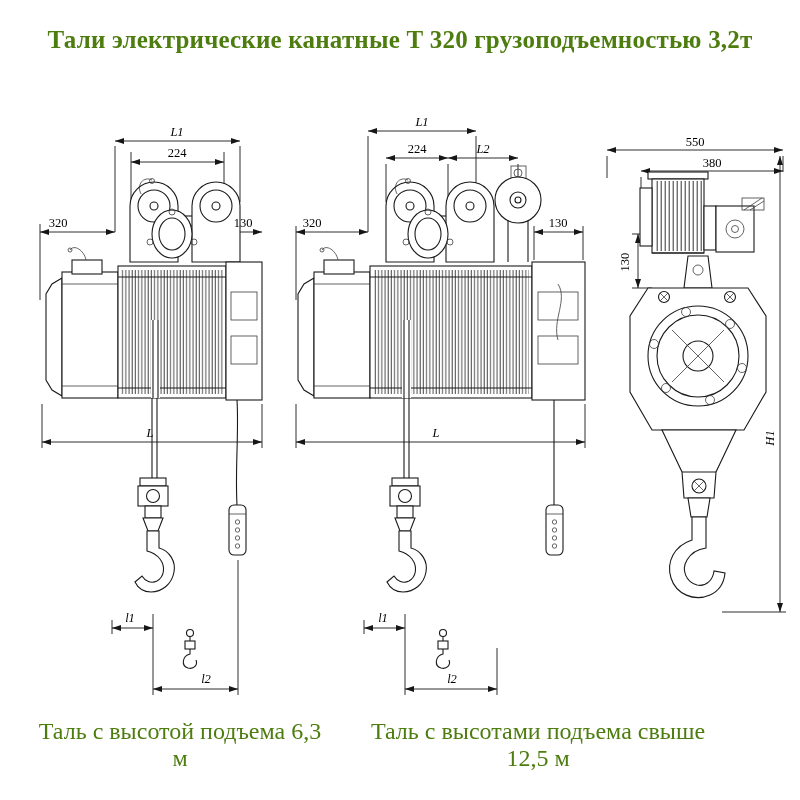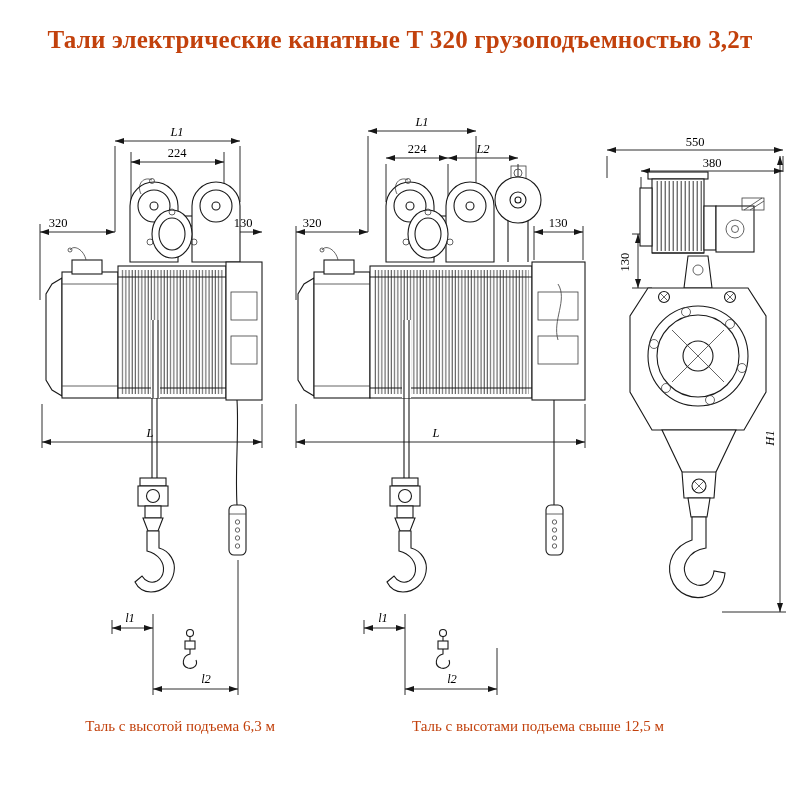--- a/index.html
+++ b/index.html
@@ -1,22 +1,22 @@
 <!DOCTYPE html>
 <html><head>
 <meta charset="utf-8">
 <style>
   * { box-sizing: border-box; }
   html, body { margin:0; padding:0; background:#ffffff; }
   .page { position:relative; width:800px; height:777px; background:#ffffff;
-          font-family:"Liberation Serif", serif; color:#c2410c; overflow:hidden; }
+          font-family:"Liberation Serif", serif; color:#4d7c0f; overflow:hidden; }
   .title { position:absolute; top:26px; left:0; width:800px; text-align:center;
            font-size:25px; font-weight:bold; letter-spacing:.2px; }
   .drawing { position:absolute; top:0; left:0; }
-  .caption { position:absolute; top:718px; font-size:15px; text-align:center; }
+  .caption { position:absolute; top:718px; font-size:24px; text-align:center; }
   .caption-left  { left:30px;  width:300px; }
   .caption-right { left:348px; width:380px; }
 
   svg .ln   { stroke:#1a1a1a; stroke-width:1.1; fill:none; }
   svg .thin { stroke:#3c3c3c; stroke-width:0.8; fill:none; }
   svg .dim  { stroke:#161616; stroke-width:0.9; fill:none; }
   svg text.dimlab { font-family:"Liberation Serif", serif; font-size:12.5px; fill:#000;
                     stroke:none; }
   svg text.it { font-style:italic; }
 </style>

